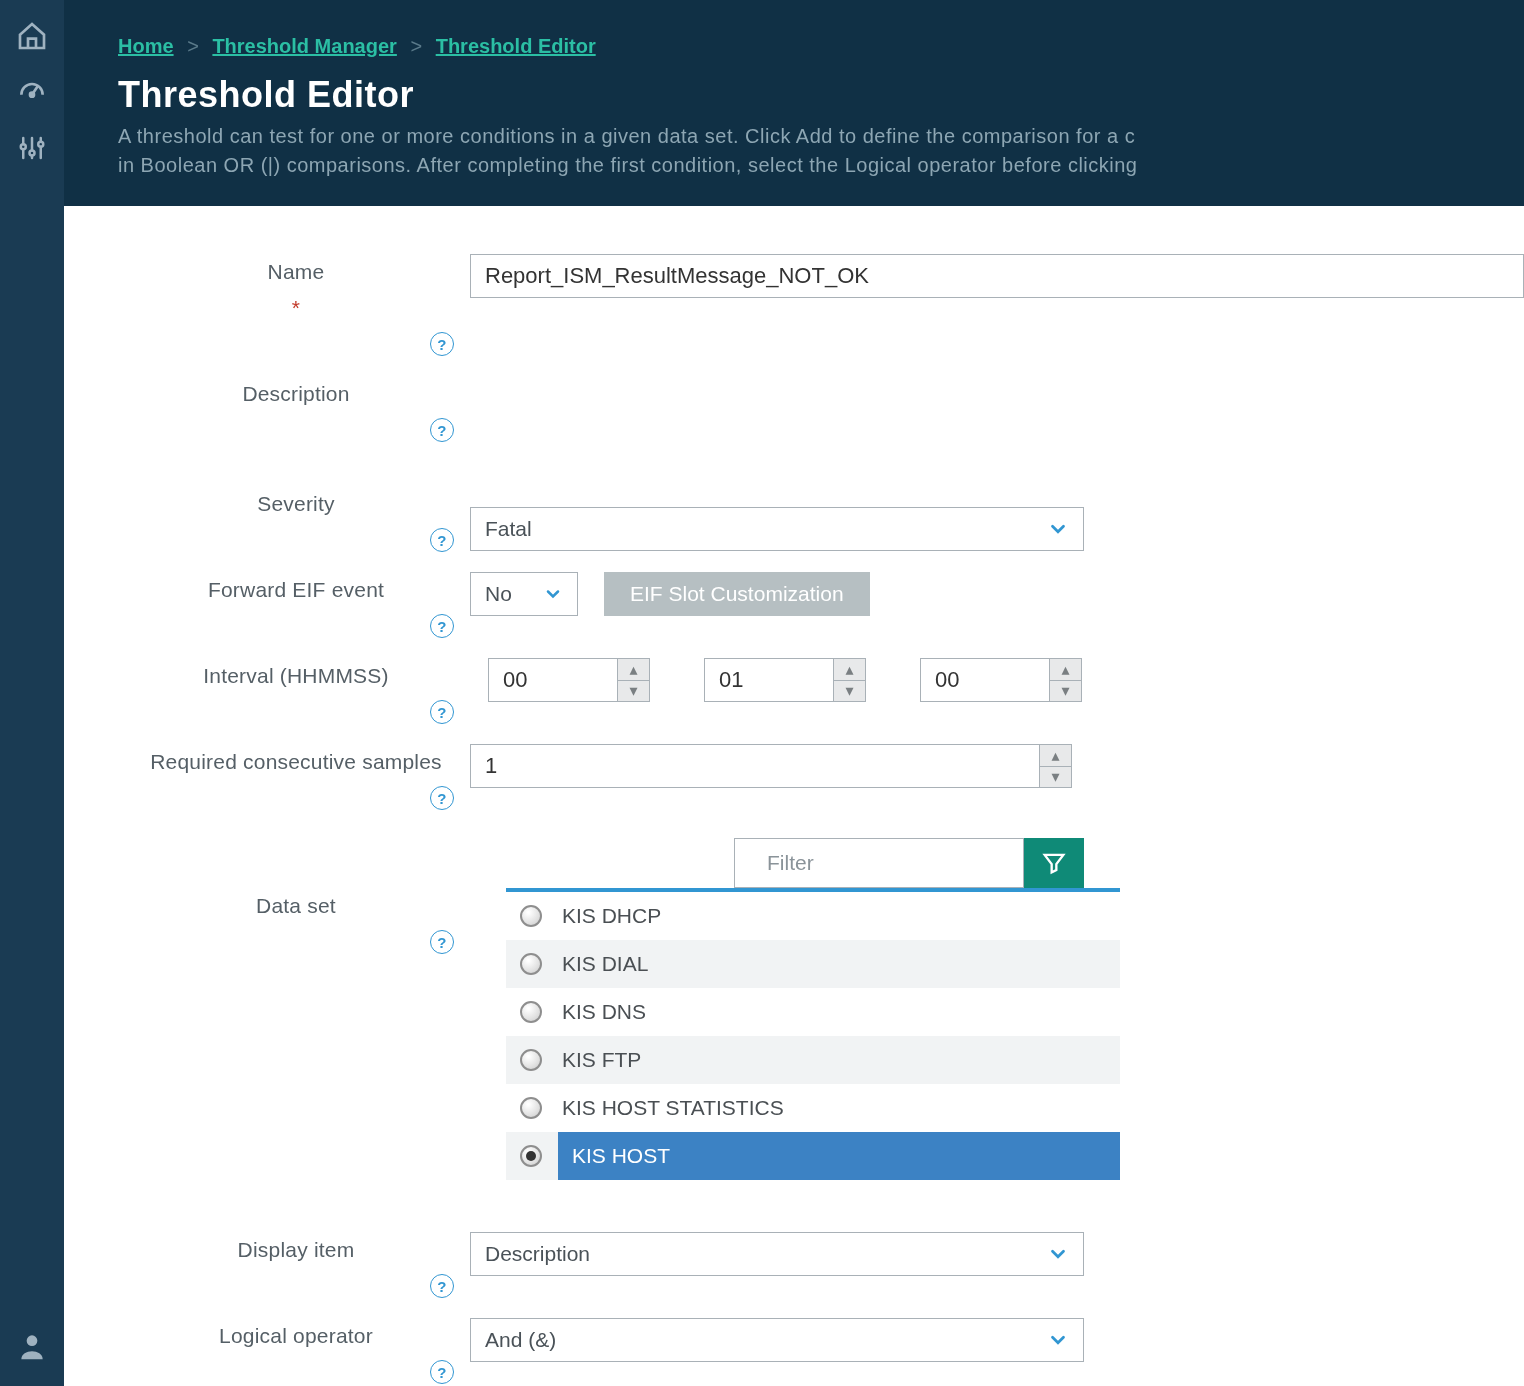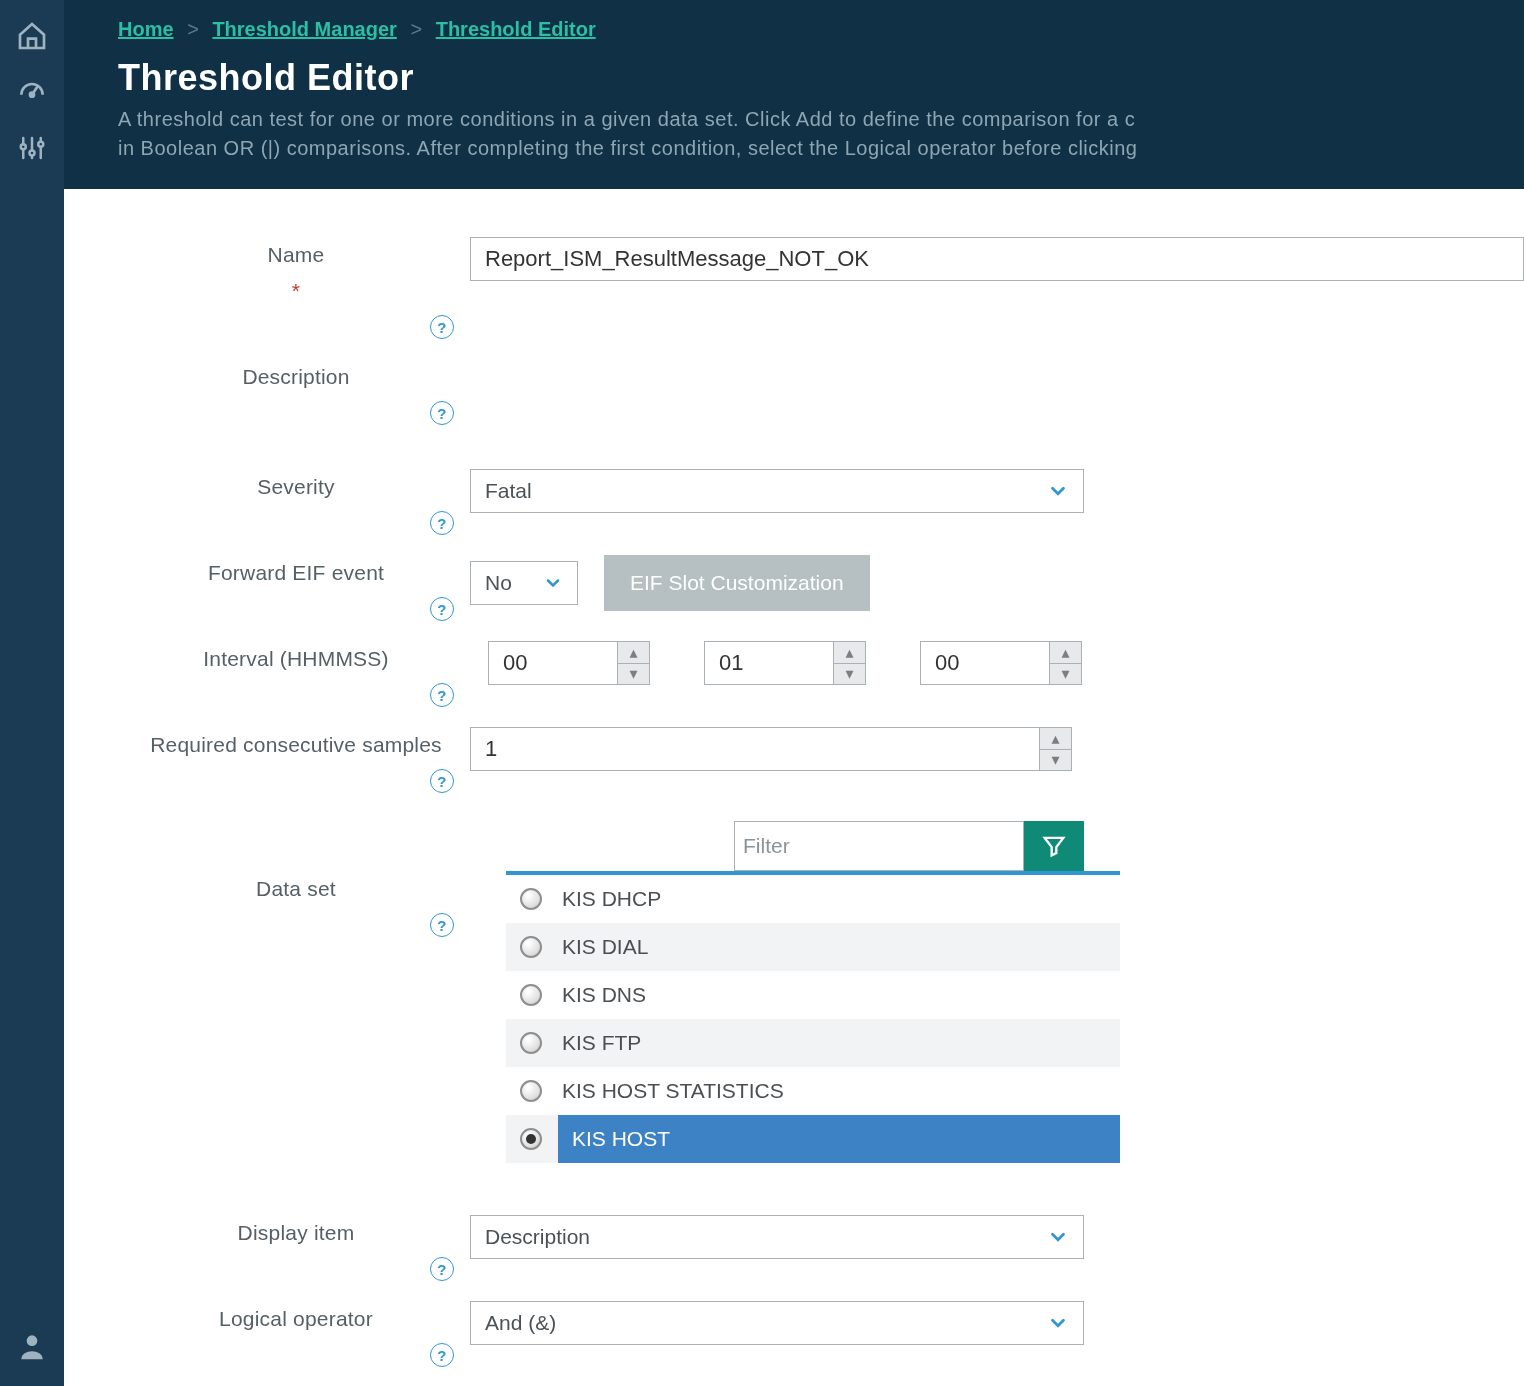--- a/index.html
+++ b/index.html
@@ -19,20 +19,21 @@
     color: #cfd8dc;
   }
   .nav-rail .spacer { flex: 1; }
 
   .main { flex: 1; display: flex; flex-direction: column; overflow: hidden; }
 
   .header {
     background: #103045;
     color: #cfd8dc;
     padding: 18px 0 26px 54px;
+    margin-top: 17px;
   }
   .breadcrumb {
     font-size: 20px;
     margin-bottom: 16px;
     color: #7fa1af;
   }
   .breadcrumb a { color: #2bbfa4; text-decoration: underline; cursor: pointer; font-weight: 600;}
   .breadcrumb .sep { margin: 0 8px; color: #5a7a8a; }
   .page-title { font-size: 36px; font-weight: 700; color: #ffffff; margin-bottom: 6px; letter-spacing: 0.5px;}
   .page-desc { font-size: 20px; color: #8da6b3; letter-spacing: 0.5px; line-height: 1.45; white-space: nowrap; }
@@ -73,21 +74,21 @@
 
   .dropdown {
     border: 1px solid #a9b1b7; height: 44px;
     display: flex; align-items: center; justify-content: space-between;
     padding: 0 14px; font-size: 21px; color: #4a5258; cursor: pointer;
   }
   .dropdown.w-small { width: 108px; }
   .dropdown .chev { color: #3196d2; }
 
   .btn-disabled {
-    background: #b6bfc2; color: #fff; height: 56px;
+    background: #b6bfc2; color: #fff; height: 44px;
     display: flex; align-items: center; padding: 8px 26px;
     font-size: 21px; cursor: default;
   }
 
   .stepper {
     display: flex; border: 1px solid #a9b1b7; height: 44px;
   }
   .stepper input {
     border: none; width: 128px; padding: 0 14px; font-size: 22px; color: #333;
     font-family: inherit; outline: none;
@@ -102,21 +103,21 @@
     color: #7a7f82;
   }
   .stepper .spin > div:last-child { border-bottom: none; }
 
   .filter-row { display:flex; justify-content:flex-start; margin-bottom:0px; }
   .filter-row-inner { margin-left:348px; display:flex; width:614px; justify-content:flex-end; }
   .filter-box {
     display: flex; height: 50px; 
   }
   .filter-box input {
-    border: 1px solid #a9b1b7; width: 290px; padding: 0 8px; font-size: 21px;
+    border: 1px solid #a9b1b7; width: 290px; padding: 0 32px; font-size: 21px;
     font-family: inherit; color:#333;
   }
   .filter-box input::placeholder { color:#8a9399; }
   .filter-icon-btn {
     width: 60px; background: #0f8a77; display: flex; align-items: center; justify-content: center;
     cursor: pointer; color: #fff;
   }
 
   .dataset-box {
     width: 614px; border-top: 4px solid #3196d2;
@@ -226,21 +227,21 @@
         <span class="help-btn">?</span>
       </div>
     </div>
 
     <div class="form-row">
       <div class="form-label">
         <span>Severity</span>
         <span class="help-btn">?</span>
       </div>
       <div class="form-control">
-        <div class="dropdown" style="width:614px;">
+        <div class="dropdown" style="width:614px;margin-top:21px;">
           <span>Fatal</span>
           <span class="chev">
             <svg width="22" height="22" viewBox="0 0 24 24" fill="none" stroke="#3196d2" stroke-width="3" stroke-linecap="round">
                 <path d="M6 9l6 6 6-6"></path>
               </svg>
           </span>
         </div>
       </div>
     </div>
 

